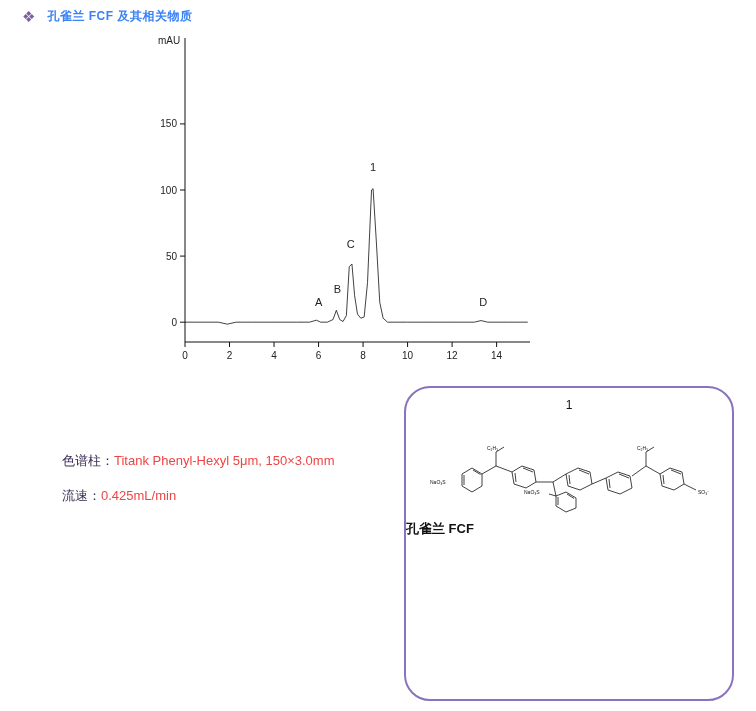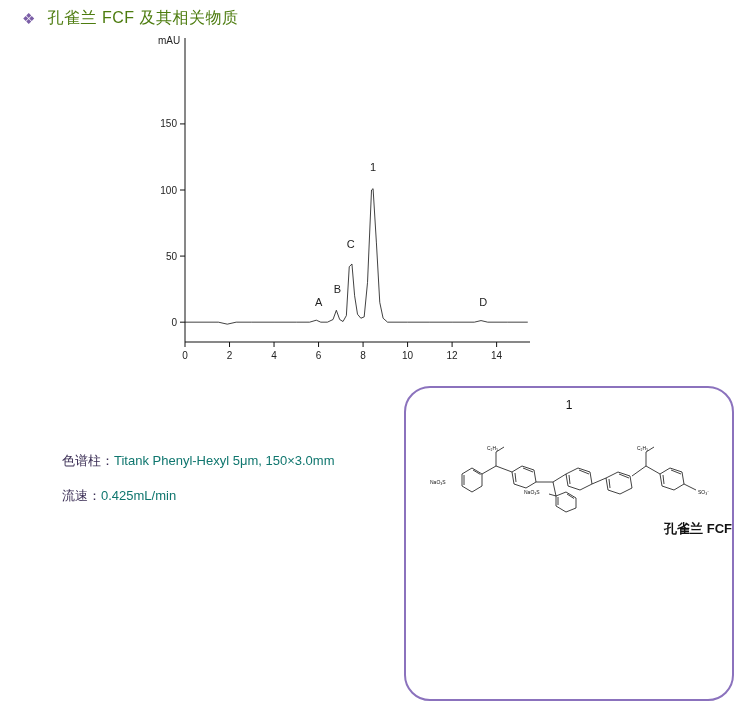--- a/index.html
+++ b/index.html
@@ -23,23 +23,23 @@
     display: flex;
     align-items: center;
     gap: 12px;
   }
   #title-bullet {
     color: #7b5ea7;
     font-size: 15px;
     line-height: 1;
   }
   #title-text {
-    font-size: 16px;
-    font-weight: normal;
-    color: #4d7c0f;
+    font-size: 12px;
+    font-weight: bold;
+    color: #3b82f6;
     letter-spacing: 0.5px;
   }
   
   #chart-area {
     position: absolute;
     left: 130px;
     top: 30px;
     width: 420px;
     height: 350px;
   }
@@ -66,21 +66,21 @@
     top: 452px;
     width: 360px;
   }
   .cond-row {
     font-size: 13px;
     color: #3b2e55;
     margin-bottom: 17px;
     white-space: nowrap;
   }
   .cond-key { color: #3b2e55; text-align: right; }
-  .cond-val { color: #0f766e; }
+  .cond-val { color: #ef4444; }
   
   #panel {
     position: absolute;
     left: 404px;
     top: 386px;
     width: 330px;
     height: 315px;
     border: 2px solid #8b72bd;
     border-radius: 26px;
     background: #ffffff;
@@ -100,21 +100,21 @@
     left: 10px;
     top: 28px;
     width: 310px;
     height: 100px;
   }
   #structure-name {
     position: absolute;
     left: 0;
     right: 0;
     top: 132px;
-    text-align: right;
+    text-align: left;
     font-size: 13px;
     font-weight: bold;
     color: #111;
   }
   #panel-paragraph {
     position: absolute;
     left: 20px;
     right: 20px;
     top: 158px;
     font-size: 13.5px;

